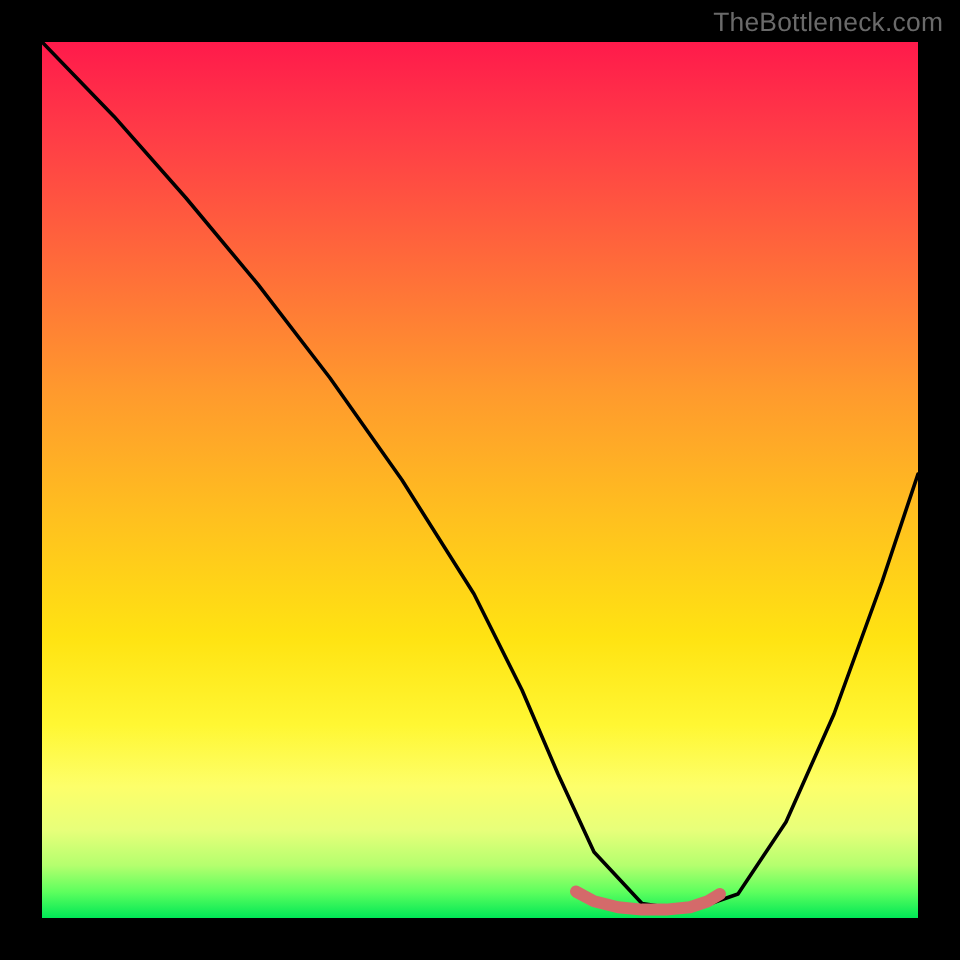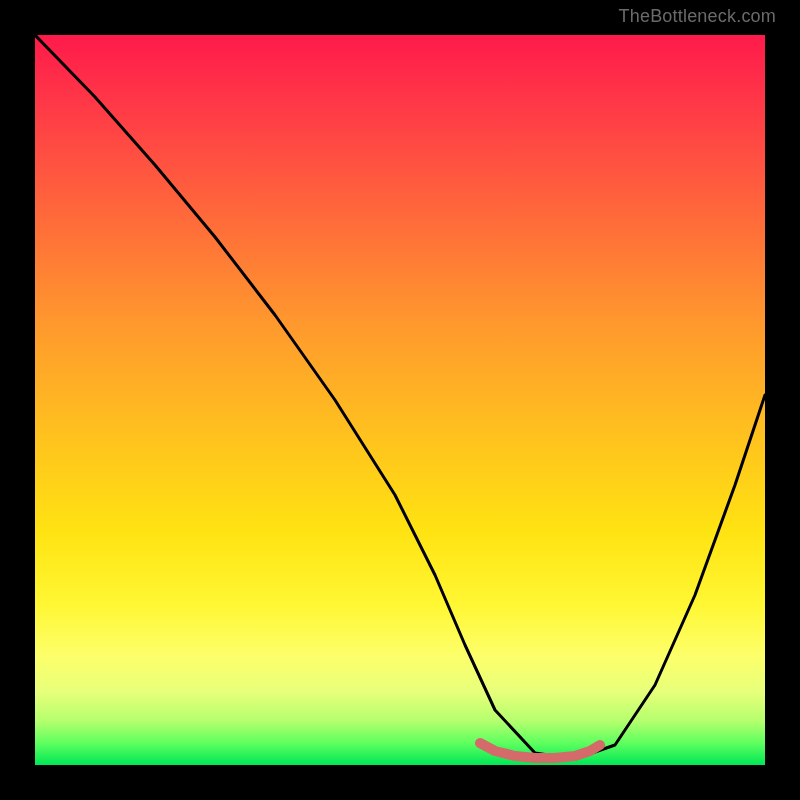--- a/index.html
+++ b/index.html
@@ -40,23 +40,23 @@
       #fdff6a 85%,
       #e7ff7a 90%,
       #b4ff6e 94%,
       #5eff5e 97%,
       #00e756 100%
     );
   }
   .watermark {
     position: absolute;
     top: 6px;
-    right: 24px;
+    right: 14px;
     color: #6a6a6a;
-    font-size: 18px;
+    font-size: 22px;
     font-weight: 500;
     letter-spacing: 0.2px;
     user-select: none;
   }
   svg.curve {
     position: absolute;
     inset: 0;
   }
 </style>
 </head>

